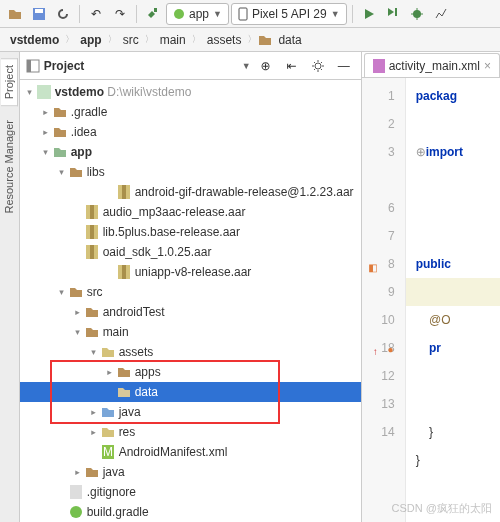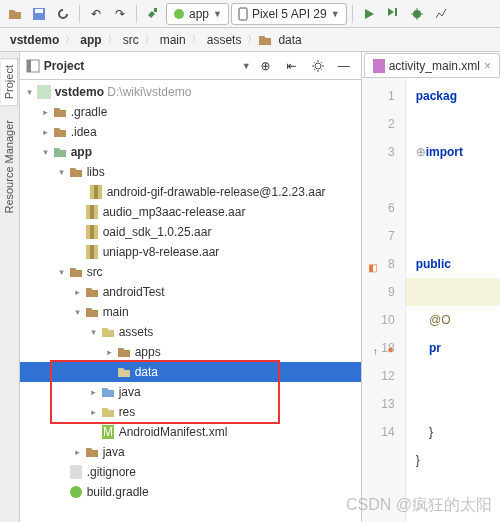--- a/index.html
+++ b/index.html
@@ -31,21 +31,21 @@
 .ed-tabs{height:26px;border-bottom:1px solid #ccc;display:flex;align-items:flex-end;}
 .ed-tab{height:24px;display:flex;align-items:center;gap:4px;padding:0 8px;border:1px solid #ccc;border-bottom:none;background:#fff;cursor:pointer;margin-left:2px;border-radius:3px 3px 0 0;}
 .code-area{flex:1;display:flex;}
 .gutter{width:44px;background:#f7f7f7;border-right:1px solid #e8e8e8;text-align:right;padding:4px 10px 0 0;color:#aaa;line-height:28px;font-family:Consolas,monospace;font-size:13px;position:relative;}
 .code{flex:1;padding:4px 0 0 10px;font-family:Consolas,monospace;font-size:14px;line-height:28px;overflow:hidden;}
 .kw{color:#0033b3;font-weight:bold;}
 .anno{color:#8a6d3b;}
 .hl-line{position:absolute;height:28px;background:#f5f3dc;pointer-events:none;}
 .gut-ico{position:absolute;left:2px;width:14px;height:14px;font-size:10px;}
 svg{display:block;}
-.watermark{position:absolute;right:8px;bottom:6px;color:#aaa;font-size:16px;opacity:.7;pointer-events:none;}
+.watermark{position:absolute;right:8px;bottom:6px;color:#aaa;font-size:11px;opacity:.7;pointer-events:none;}
 </style>
 </head>
 <body>
 
 <div class="toolbar">
   <div class="tb-btn">
       <svg width="14" height="14">
         <path d="M1 3h5l2 2h5v7H1z" fill="#b9915a"></path>
       </svg>
     </div>
@@ -187,21 +187,21 @@
         </div>
       <div class="node" style="padding-left:36px">
           <span class="arrow">▾</span>
           <span class="ico">
             <svg width="14" height="14">
               <path d="M1 3h5l2 2h5v7H1z" fill="#b9915a"></path>
             </svg>
           </span>
           <span>libs</span>
         </div>
-      <div class="node" style="padding-left:68px">
+      <div class="node" style="padding-left:96px">
           <span class="ico">
             <svg width="12" height="14">
               <rect width="12" height="14" fill="#d4c27a"></rect>
               <rect x="4" width="4" height="14" fill="#a88f4a"></rect>
             </svg>
           </span>
           <span>android-gif-drawable-release@1.2.23.aar</span>
         </div>
       <div class="node" style="padding-left:64px">
           <span class="ico">
@@ -212,23 +212,32 @@
           </span>
           <span>audio_mp3aac-release.aar</span>
         </div>
       <div class="node" style="padding-left:64px">
           <span class="ico">
             <svg width="12" height="14">
               <rect width="12" height="14" fill="#d4c27a"></rect>
               <rect x="4" width="4" height="14" fill="#a88f4a"></rect>
             </svg>
           </span>
+          <span>lib.5plus.base-release.aar</span>
+        </div>
+      <div class="node" style="padding-left:64px">
+          <span class="ico">
+            <svg width="12" height="14">
+              <rect width="12" height="14" fill="#d4c27a"></rect>
+              <rect x="4" width="4" height="14" fill="#a88f4a"></rect>
+            </svg>
+          </span>
           <span>oaid_sdk_1.0.25.aar</span>
         </div>
-      <div class="node" style="padding-left:64px">
+      <div class="node" style="padding-left:96px">
           <span class="ico">
             <svg width="12" height="14">
               <rect width="12" height="14" fill="#d4c27a"></rect>
               <rect x="4" width="4" height="14" fill="#a88f4a"></rect>
             </svg>
           </span>
           <span>uniapp-v8-release.aar</span>
         </div>
       <div class="node" style="padding-left:36px">
           <span class="arrow">▾</span>

